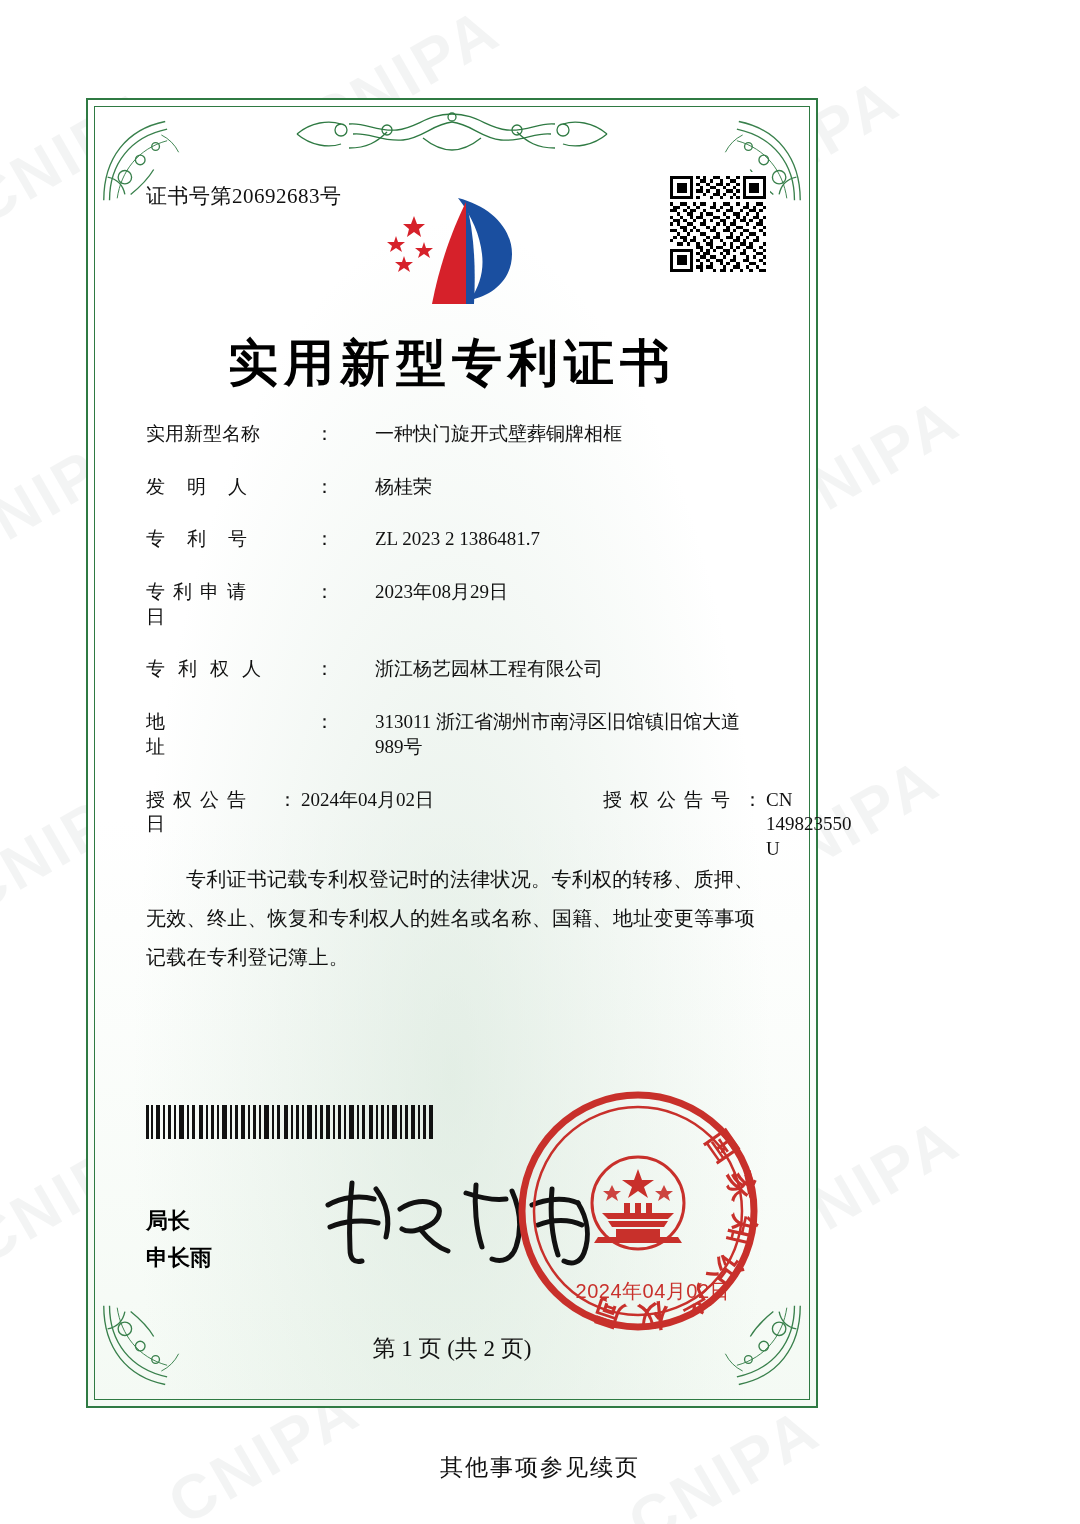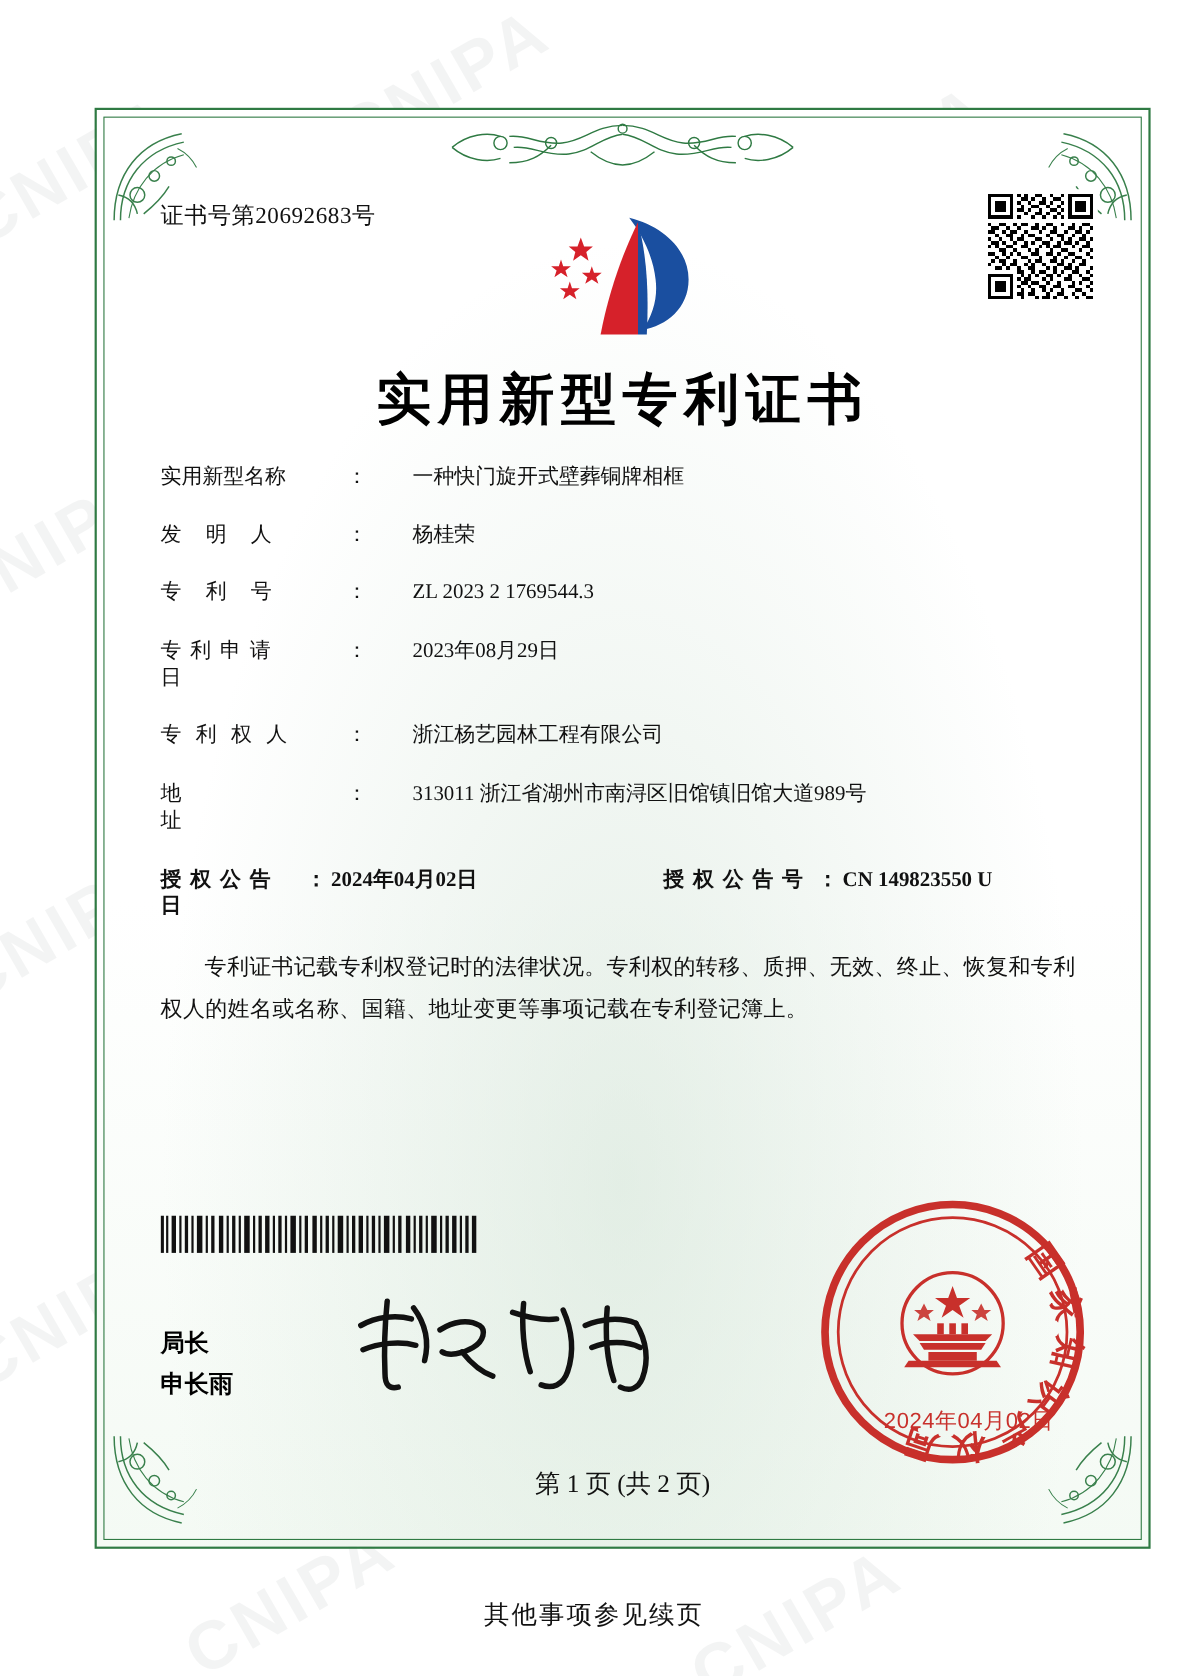--- a/index.html
+++ b/index.html
@@ -32,21 +32,21 @@
     letter-spacing: 4px;
     transform: rotate(-30deg);
     white-space: nowrap;
   }
 
   
   .cert {
     position: absolute;
     left: 86px;
     top: 98px;
-    width: 960px;
+    width: 732px;
     height: 1310px;
     z-index: 2;
     background:
       radial-gradient(ellipse at 50% 75%, rgba(208,226,212,0.55) 0%, rgba(255,255,255,0) 62%),
       linear-gradient(180deg, #ffffff 0%, #ffffff 55%, #f4faf4 100%);
     border: 2px solid #2f7a43;
     box-sizing: border-box;
   }
   .cert-inner {
     position: absolute;
@@ -144,21 +144,21 @@
     width: 132px;
     flex: 0 0 132px;
     display: flex;
     justify-content: space-between;
     letter-spacing: 0;
   }
   .f-label span { display: inline-block; }
   .f-colon { flex: 0 0 auto; padding-right: 4px; }
   .f-value { flex: 1 1 auto; }
 
-  .row-split { display: flex; align-items: baseline; font-weight: bold; }
+  .row-split { display: flex; align-items: baseline; }
   .split-left { flex: 0 0 420px; display: flex; align-items: baseline; }
   .split-right { display: flex; align-items: baseline; }
   .split-right .f-label2 {
     width: 140px;
     flex: 0 0 140px;
     display: flex;
     justify-content: space-between;
   }
 
   .para {
@@ -598,21 +598,21 @@
         </div>
         <div class="f-colon">：</div>
         <div class="f-value">杨桂荣</div>
       </div>
 
       <div class="field-row">
         <div class="f-label">
           <span style="letter-spacing:22px;">专利号</span>
         </div>
         <div class="f-colon">：</div>
-        <div class="f-value">ZL 2023 2 1769544.3</div>
+        <div class="f-value">ZL 2023 2 1386481.7</div>
       </div>
 
       <div class="field-row">
         <div class="f-label">
           <span style="letter-spacing:8px;">专利申请日</span>
         </div>
         <div class="f-colon">：</div>
         <div class="f-value">2023年08月29日</div>
       </div>
 

